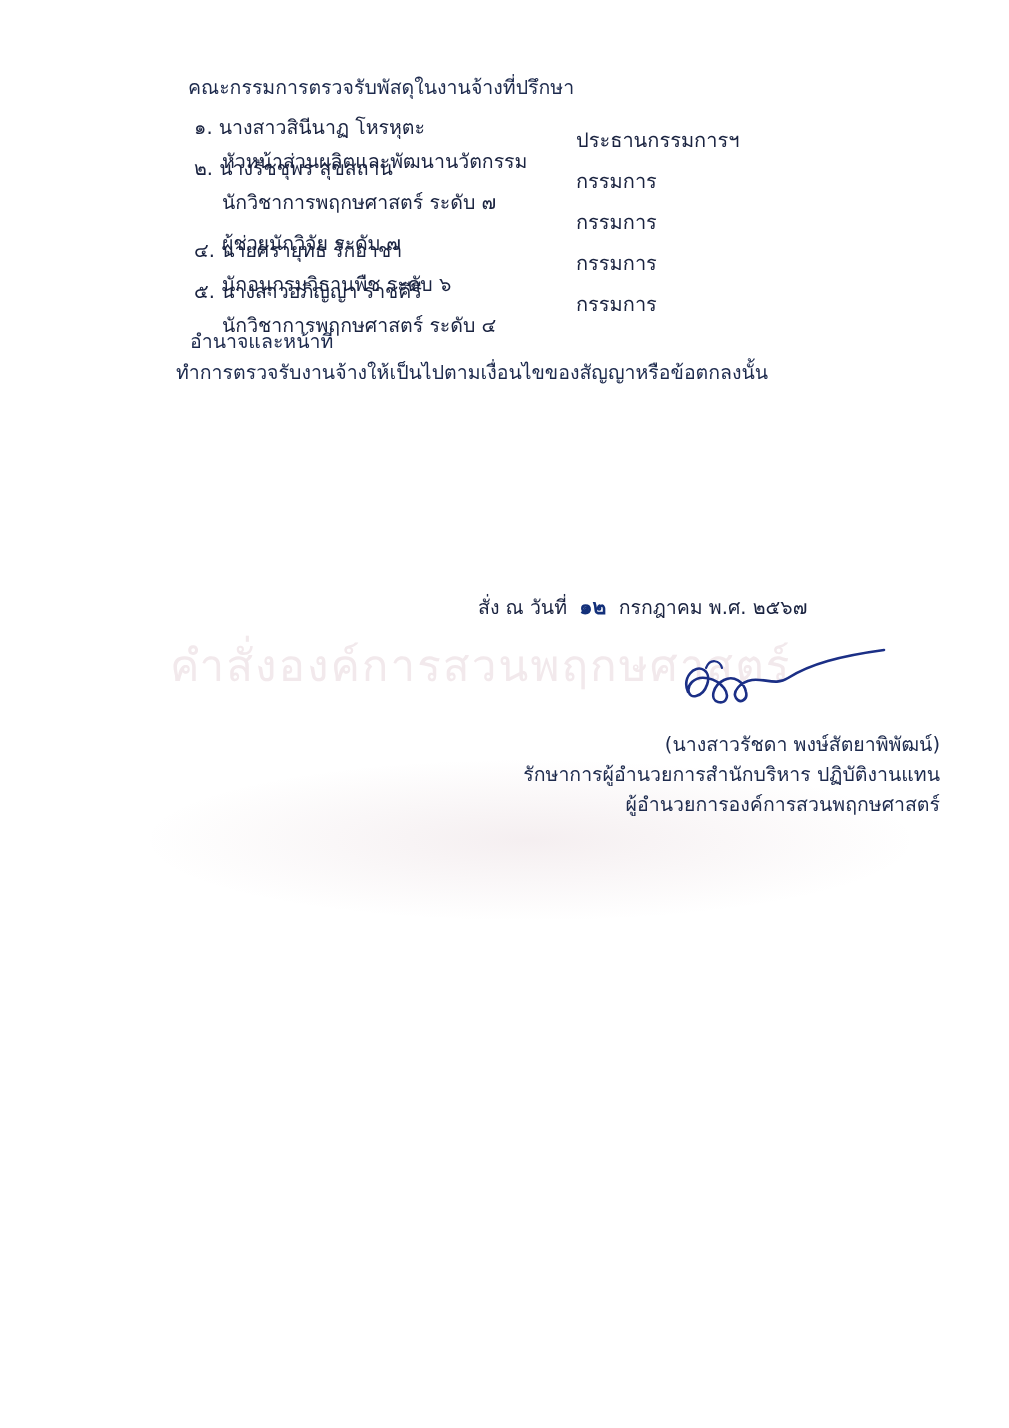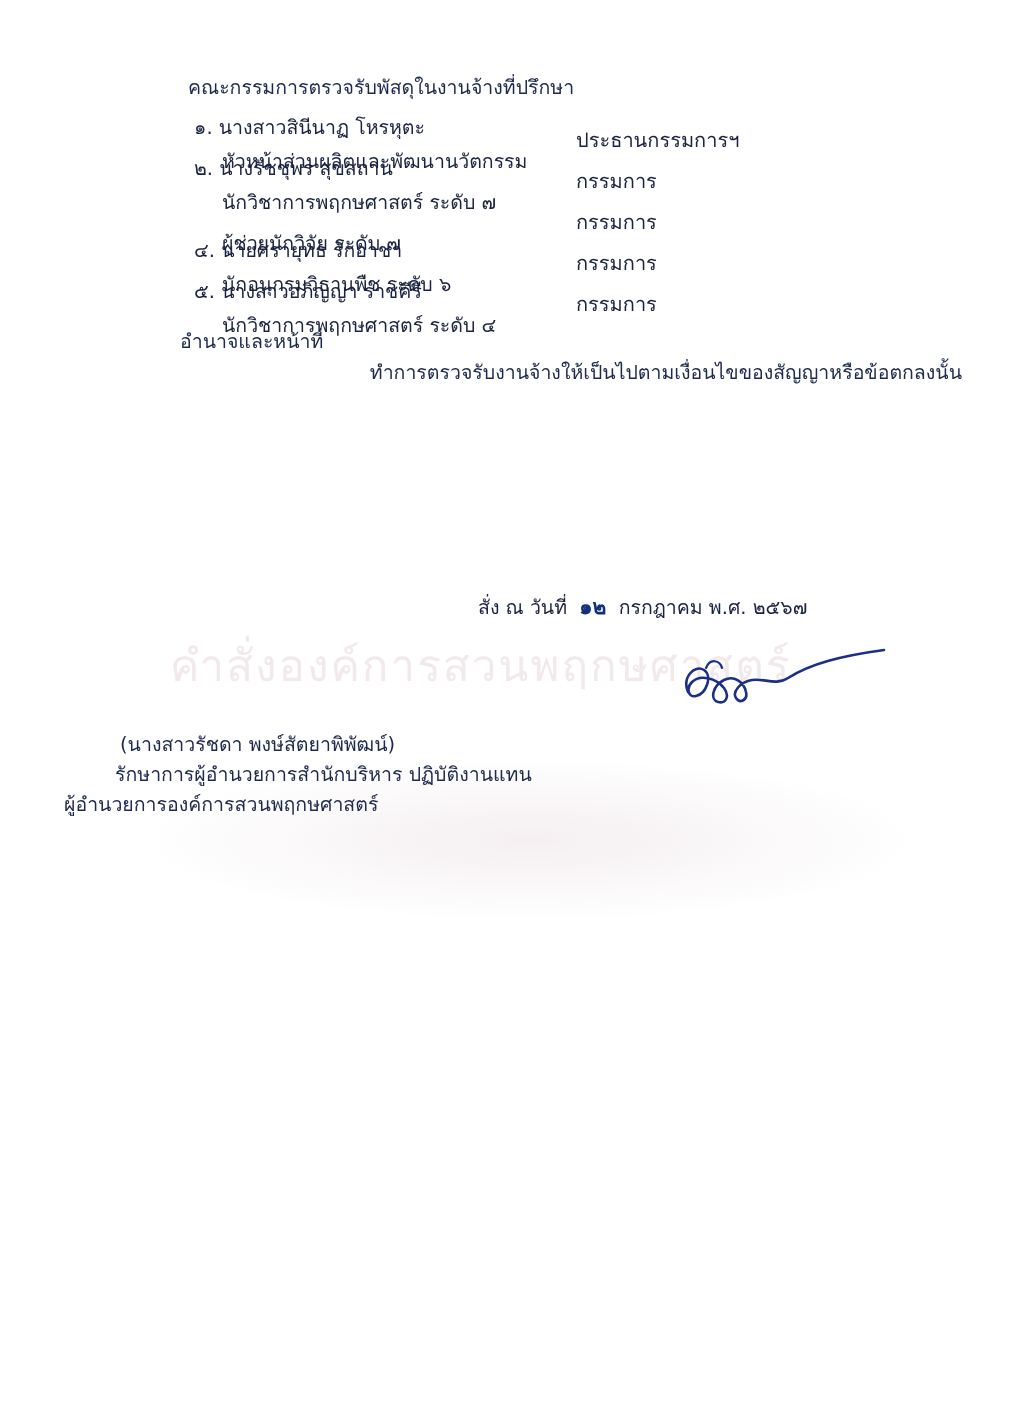--- a/index.html
+++ b/index.html
@@ -88,28 +88,27 @@
   .member .position {
     position: absolute;
     left: 50px;
     top: 34px;
     font-size: 19.5px;
     white-space: nowrap;
   }
 
   .authority-title {
     margin-top: 18px;
-    margin-left: 8px;
+    margin-left: 18px;
     font-size: 19.5px;
   }
   .authority-text {
     margin-top: 12px;
-    margin-left: 13px;
-    font-size: 19.5px;
-    text-align: right;
+    margin-left: 4px;
+    font-size: 19.5px;
   }
 
   .order-date {
     position: absolute;
     left: 478px;
     top: 590px;
     font-size: 19.5px;
     white-space: nowrap;
   }
   .order-date .daynum {
@@ -127,21 +126,21 @@
     width: 230px;
     height: 70px;
   }
   .signature svg { display: block; }
 
   .signer {
     position: absolute;
     left: 0;
     top: 730px;
     width: 940px;
-    text-align: left;
+    text-align: right;
   }
   .signer .sline {
     font-size: 19.5px;
     line-height: 1.55;
     color: #1d2a4d;
     white-space: nowrap;
   }
   .signer .s1 { padding-left: 120px; }
   .signer .s2 { padding-left: 115px; }
   .signer .s3 { padding-left: 64px; }

